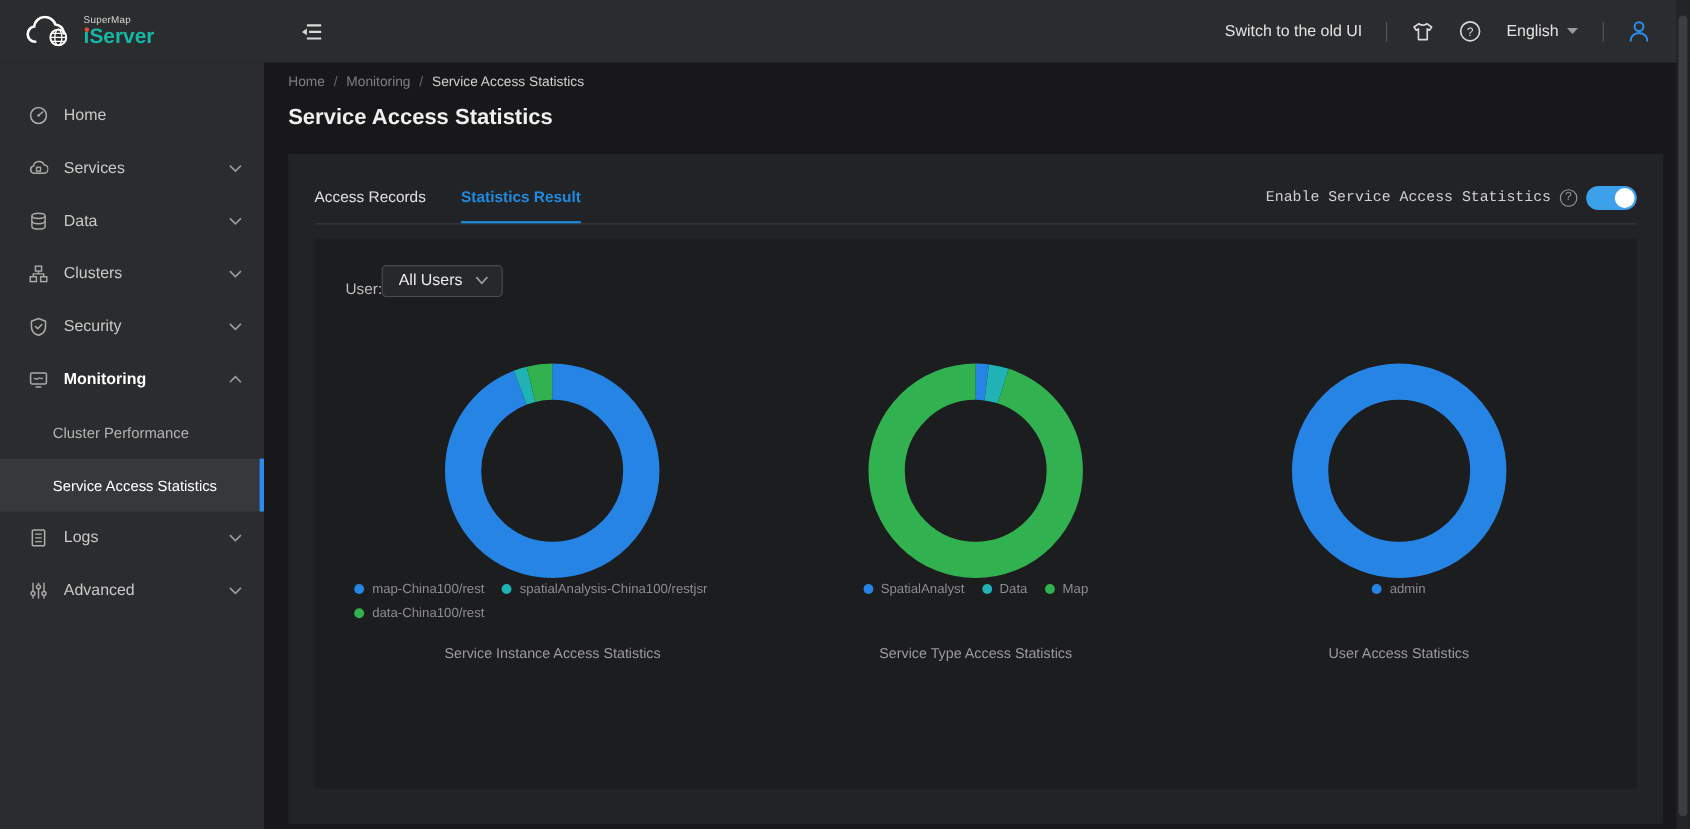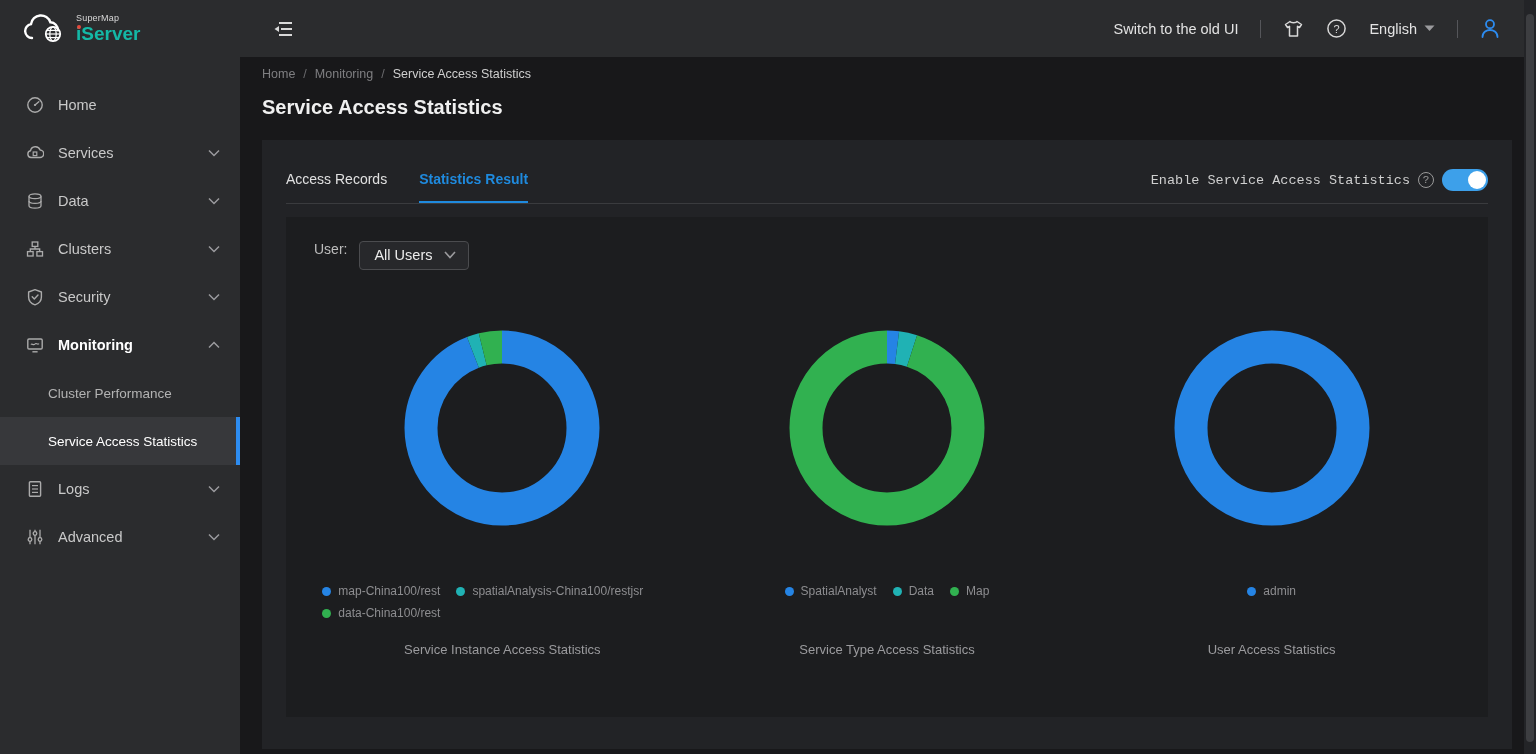--- a/index.html
+++ b/index.html
@@ -49,29 +49,29 @@
   .tab { font-size:14px; color:#e0e0e0; padding-bottom:14px; cursor:pointer; border-bottom:2px solid transparent; }
   .tab.active { color:#1f8ade; font-weight:bold; border-bottom-color:#1f8ade; }
   .enable-row { margin-left:auto; display:flex; align-items:center; gap:8px; padding-bottom:12px;font-family:Liberation Mono, monospace; }
   .enable-label { color:#cfcfcf; font-size:13.5px; }
   .q-icon { width:16px; height:16px; border:1px solid #9a9a9a; border-radius:50%; color:#9a9a9a;
             font-size:11px; display:flex; align-items:center; justify-content:center; }
   .toggle { width:46px; height:22px; border-radius:11px; background:#3da0ea; position:relative; cursor:pointer; }
   .toggle .knob { position:absolute; right:2px; top:2px; width:18px; height:18px; border-radius:50%; background:#fff; }
 
   .panel { margin-top:13px; background:#1c1d1f; height:500px; padding:24px; }
-  .filter-row { display:flex; align-items:flex-start; gap:12px; padding-left:4px; }
+  .filter-row { display:flex; align-items:flex-end; gap:0; padding-left:4px; }
   .filter-label { color:#bdbdbd; font-size:14px; }
   .dropdown { display:flex; align-items:center; gap:12px; background:#27282b; border:1px solid #4b4c4f;
               border-radius:4px; padding:5px 12px 6px 14px; cursor:pointer; }
   .dropdown .dd-value { color:#ececec; font-size:14.5px; }
 
   .charts { display:flex; margin-top:58px; }
   .chart { width:33.333%; display:flex; flex-direction:column; align-items:center; }
-  .legend-box { margin-top:56px; height:46px; }
+  .legend-box { height:46px; }
   .legend { display:flex; flex-wrap:wrap; column-gap:16px; row-gap:8px; width:fit-content;
             max-width:360px; margin:0 auto; }
   .legend-item { display:flex; align-items:center; gap:7px; cursor:pointer; }
   .legend-item .dot { width:9px; height:9px; border-radius:50%; }
   .legend-item .legend-label { color:#8d8d90; font-size:12px; }
   .chart-title { margin-top:12px; color:#9b9b9e; font-size:13px; }
 
   
   .v-scrollbar { position:absolute; right:0; top:0; bottom:0; width:12px; background:#232427; z-index:10; }
   .v-scrollbar .thumb { position:absolute; left:2px; right:2px; top:14px; bottom:12px;

